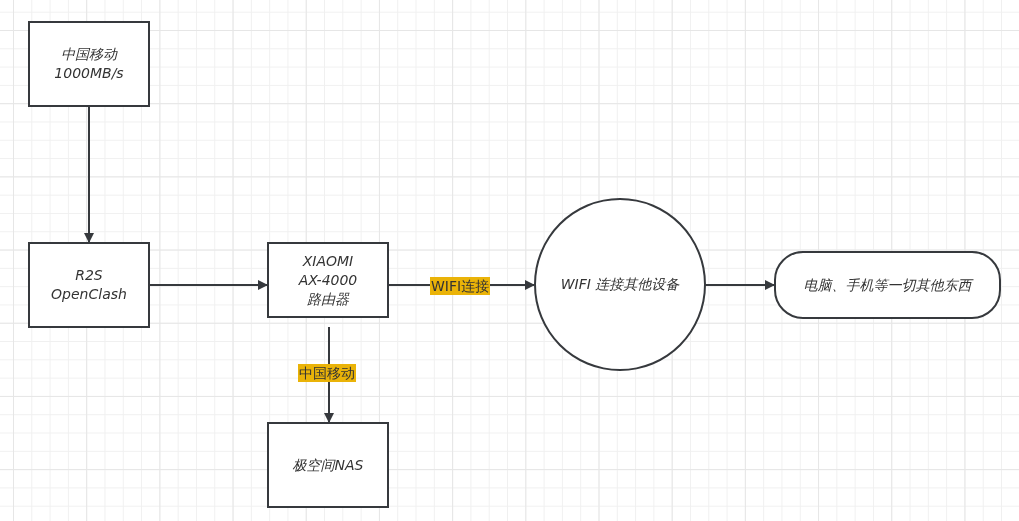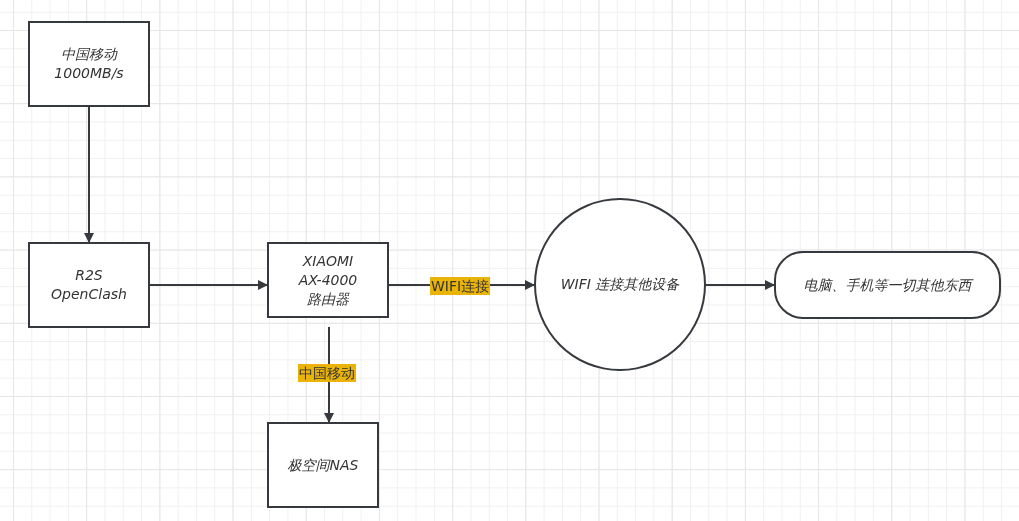--- a/index.html
+++ b/index.html
@@ -61,21 +61,21 @@
 </div>
 
 <div class="node" style="left:267px; top:242px; width:122px; height:76px;">
   <div>
     <span>XIAOMI</span>
     <span>AX-4000</span>
     <span>路由器</span>
   </div>
 </div>
 
-<div class="node" style="left:267px; top:422px; width:112px; height:86px;">
+<div class="node" style="left:267px; top:422px; width:122px; height:86px;">
   <span>极空间NAS</span>
 </div>
 
 <div class="node circle" style="left:534px; top:198px; width:172px; height:173px;">
   <span>WIFI 连接其他设备</span>
 </div>
 
 <div class="node" style="left:774px; top:251px; width:227px; height:68px;border-radius:29px;">
   <span>电脑、手机等一切其他东西</span>
 </div>

